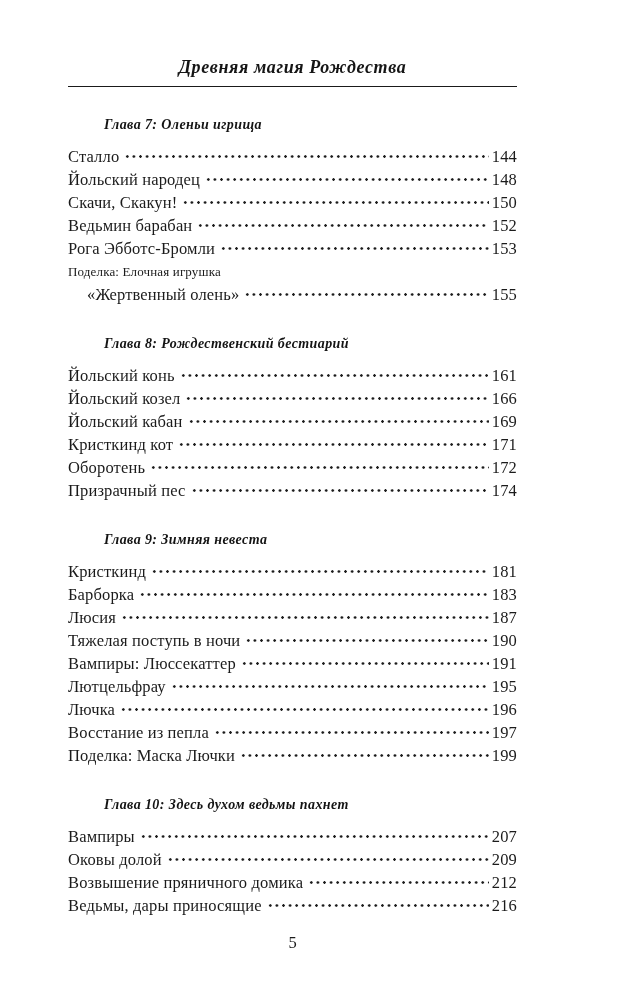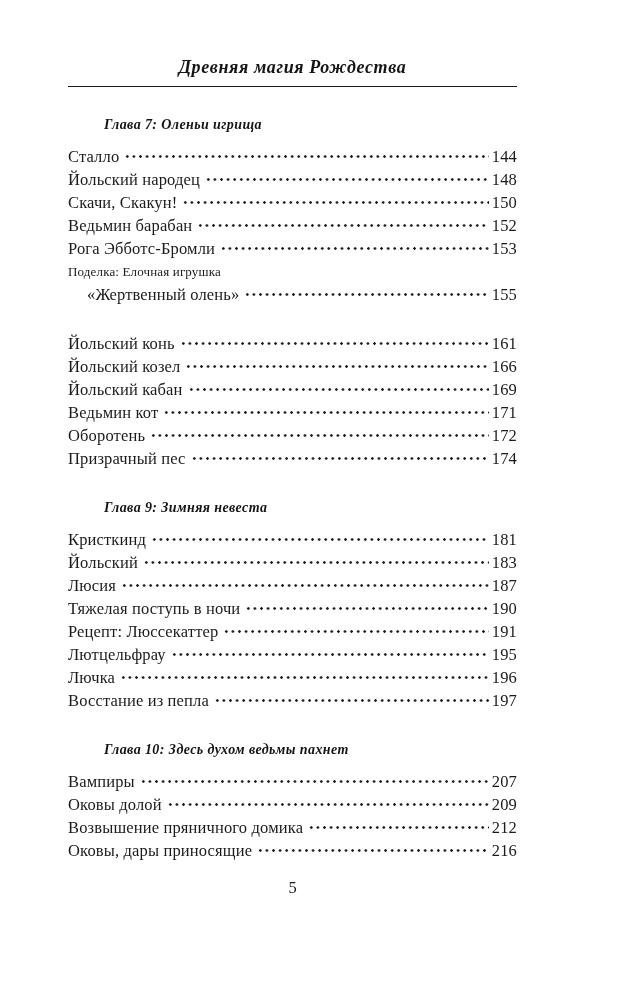--- a/index.html
+++ b/index.html
@@ -135,41 +135,42 @@
 
   <div class="row cont">
     <span class="title">«Жертвенный олень»</span>
     <span class="leader"></span>
     <span class="pagenum">155</span>
   </div>
 </div>
   </section>
 
   <section class="chapter">
+    <h2 class="chapter-title">Глава 8: Рождественский бестиарий</h2>
     <div class="entries">
   <div class="row">
     <span class="title">Йольский конь</span>
     <span class="leader"></span>
     <span class="pagenum">161</span>
   </div>
 
   <div class="row">
     <span class="title">Йольский козел</span>
     <span class="leader"></span>
     <span class="pagenum">166</span>
   </div>
 
   <div class="row">
     <span class="title">Йольский кабан</span>
     <span class="leader"></span>
     <span class="pagenum">169</span>
   </div>
 
   <div class="row">
-    <span class="title">Ведьмин кот</span>
+    <span class="title">Кристкинд кот</span>
     <span class="leader"></span>
     <span class="pagenum">171</span>
   </div>
 
   <div class="row">
     <span class="title">Оборотень</span>
     <span class="leader"></span>
     <span class="pagenum">172</span>
   </div>
 
@@ -184,39 +185,39 @@
   <section class="chapter">
     <h2 class="chapter-title">Глава 9: Зимняя невеста</h2>
     <div class="entries">
   <div class="row">
     <span class="title">Кристкинд</span>
     <span class="leader"></span>
     <span class="pagenum">181</span>
   </div>
 
   <div class="row">
-    <span class="title">Йольский</span>
+    <span class="title">Барборка</span>
     <span class="leader"></span>
     <span class="pagenum">183</span>
   </div>
 
   <div class="row">
     <span class="title">Люсия</span>
     <span class="leader"></span>
     <span class="pagenum">187</span>
   </div>
 
   <div class="row">
     <span class="title">Тяжелая поступь в ночи</span>
     <span class="leader"></span>
     <span class="pagenum">190</span>
   </div>
 
   <div class="row">
-    <span class="title">Рецепт: Люссекаттер</span>
+    <span class="title">Вампиры: Люссекаттер</span>
     <span class="leader"></span>
     <span class="pagenum">191</span>
   </div>
 
   <div class="row">
     <span class="title">Лютцельфрау</span>
     <span class="leader"></span>
     <span class="pagenum">195</span>
   </div>
 
@@ -225,20 +226,25 @@
     <span class="leader"></span>
     <span class="pagenum">196</span>
   </div>
 
   <div class="row">
     <span class="title">Восстание из пепла</span>
     <span class="leader"></span>
     <span class="pagenum">197</span>
   </div>
 
+  <div class="row">
+    <span class="title">Поделка: Маска Лючки</span>
+    <span class="leader"></span>
+    <span class="pagenum">199</span>
+  </div>
 </div>
   </section>
 
   <section class="chapter">
     <h2 class="chapter-title">Глава 10: Здесь духом ведьмы пахнет</h2>
     <div class="entries">
   <div class="row">
     <span class="title">Вампиры</span>
     <span class="leader"></span>
     <span class="pagenum">207</span>
@@ -250,21 +256,21 @@
     <span class="pagenum">209</span>
   </div>
 
   <div class="row">
     <span class="title">Возвышение пряничного домика</span>
     <span class="leader"></span>
     <span class="pagenum">212</span>
   </div>
 
   <div class="row">
-    <span class="title">Оковы, дары приносящие</span>
+    <span class="title">Ведьмы, дары приносящие</span>
     <span class="leader"></span>
     <span class="pagenum">216</span>
   </div>
 </div>
   </section>
 </div>
 
   <div class="folio">5</div>
 </div>
 

